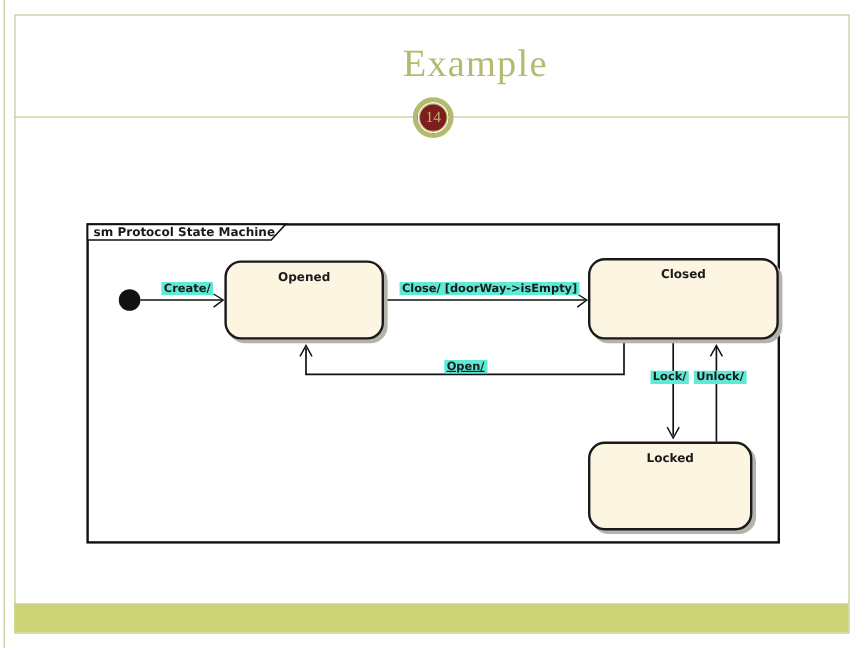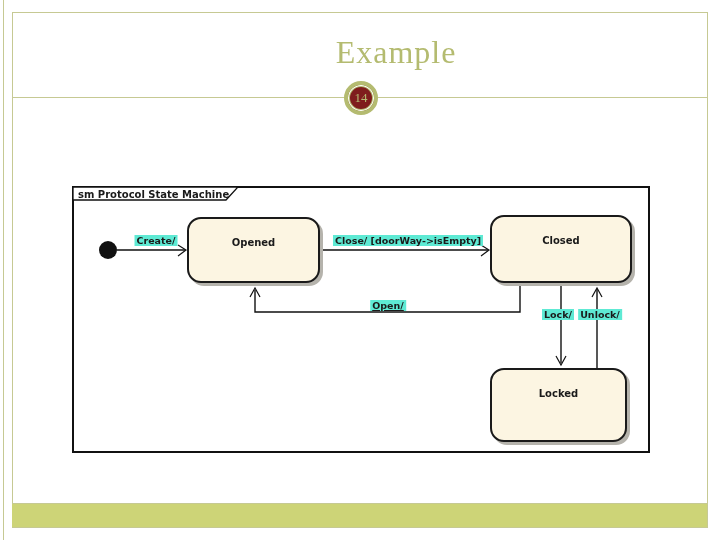--- a/index.html
+++ b/index.html
@@ -39,25 +39,25 @@
   .diagram svg{position:absolute;left:0;top:0;}
   .frame-label{
     position:absolute;left:78px;top:189px;
     font-size:10px;font-weight:bold;color:#1a1a1a;
     font-family:"DejaVu Sans",sans-serif;white-space:nowrap;
   }
   .state{
     position:absolute;background:var(--state-fill,#fcf5e2);
     border:2px solid var(--state-border,#1a1a1a);border-radius:14px;
     box-shadow:3px 3px 0 var(--state-shadow,#b5b3ac);
-    text-align:center;padding-top:18px;box-sizing:border-box;
+    text-align:center;padding-top:7px;box-sizing:border-box;
     font-family:"DejaVu Sans",sans-serif;font-size:10px;font-weight:bold;color:#1a1a1a;
   }
   .state-opened{left:187px;top:217px;width:133px;height:66px;}
-  .state-closed{left:490px;top:215px;width:142px;height:68px;}
+  .state-closed{left:490px;top:215px;width:159px;height:68px;}
   .state-locked{left:490px;top:368px;width:137px;height:74px;}
   .tlabel{
     position:absolute;transform:translateX(-50%);white-space:nowrap;
     background:#5eead4;padding:0 2px;
     font-family:"DejaVu Sans",sans-serif;font-size:9.5px;font-weight:bold;color:#1a1a1a;
   }
   .tlabel-create{left:156px;top:235px;}
   .tlabel-close{left:408px;top:235px;}
   .tlabel-open{left:388px;top:300px;text-decoration:underline;}
   .tlabel-lock{left:558px;top:309px;text-align:right;}

